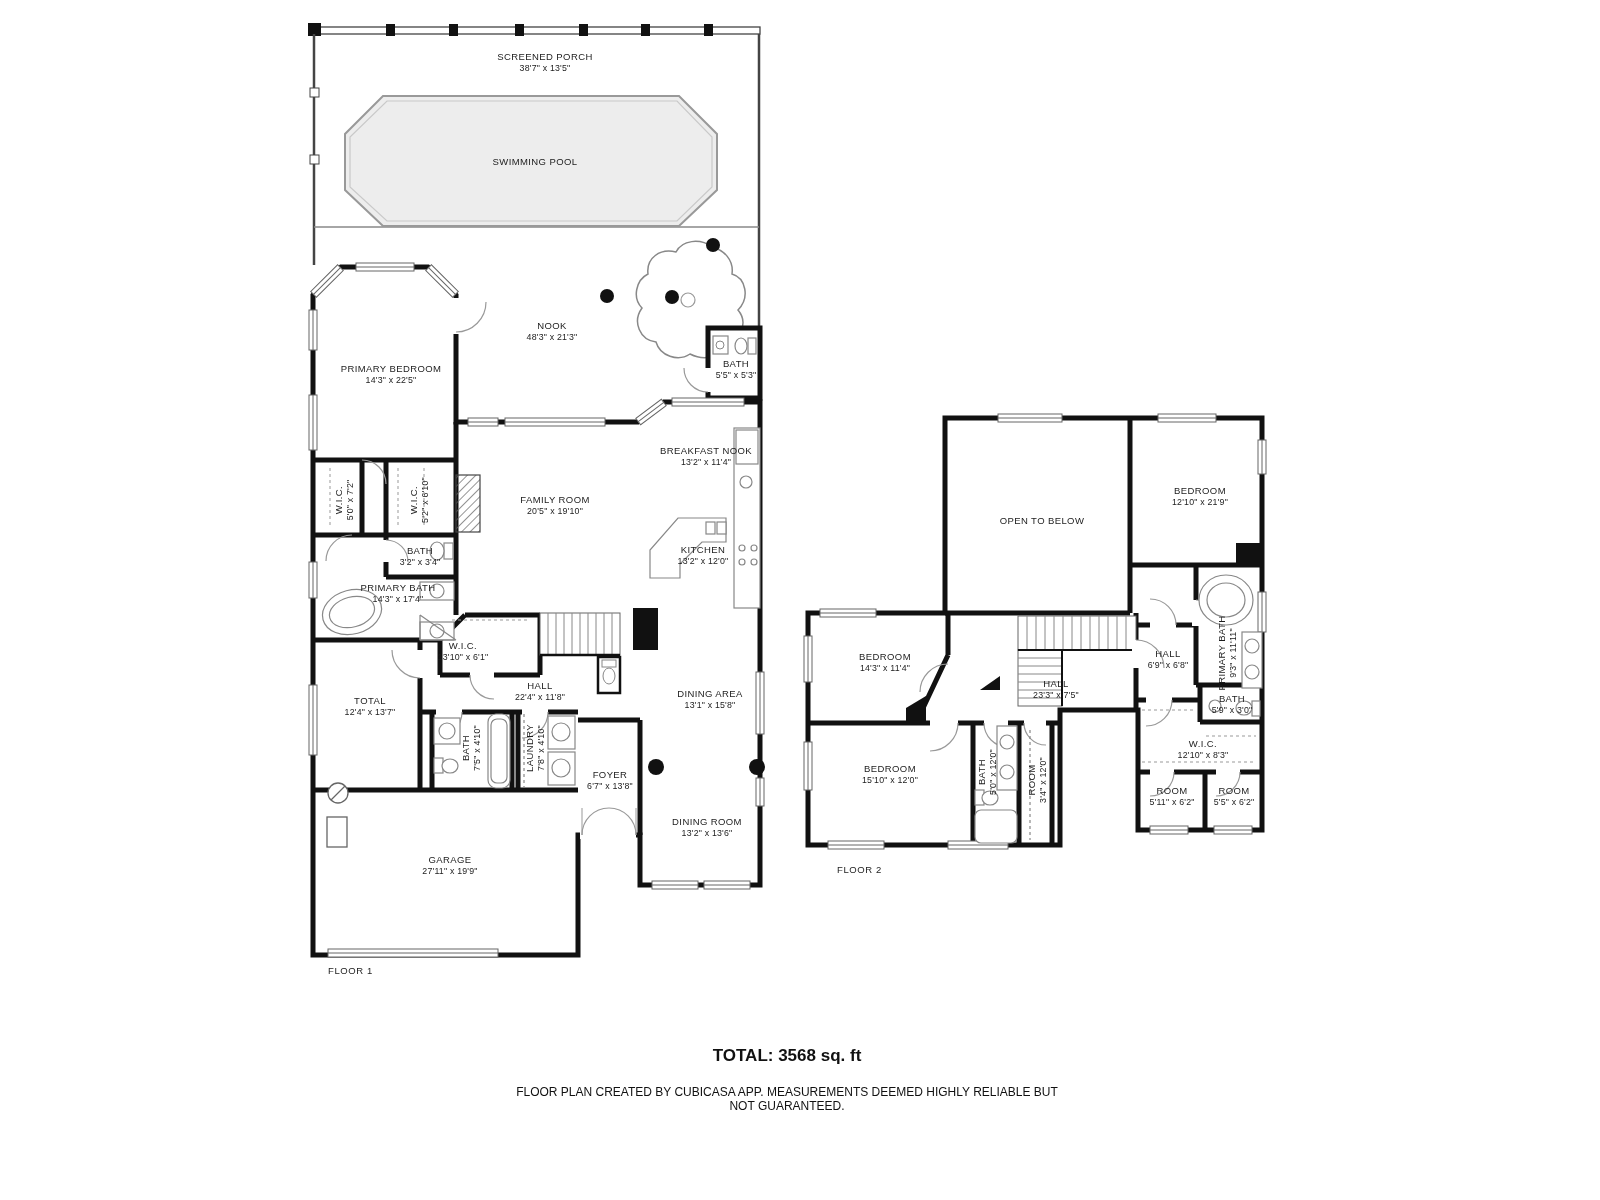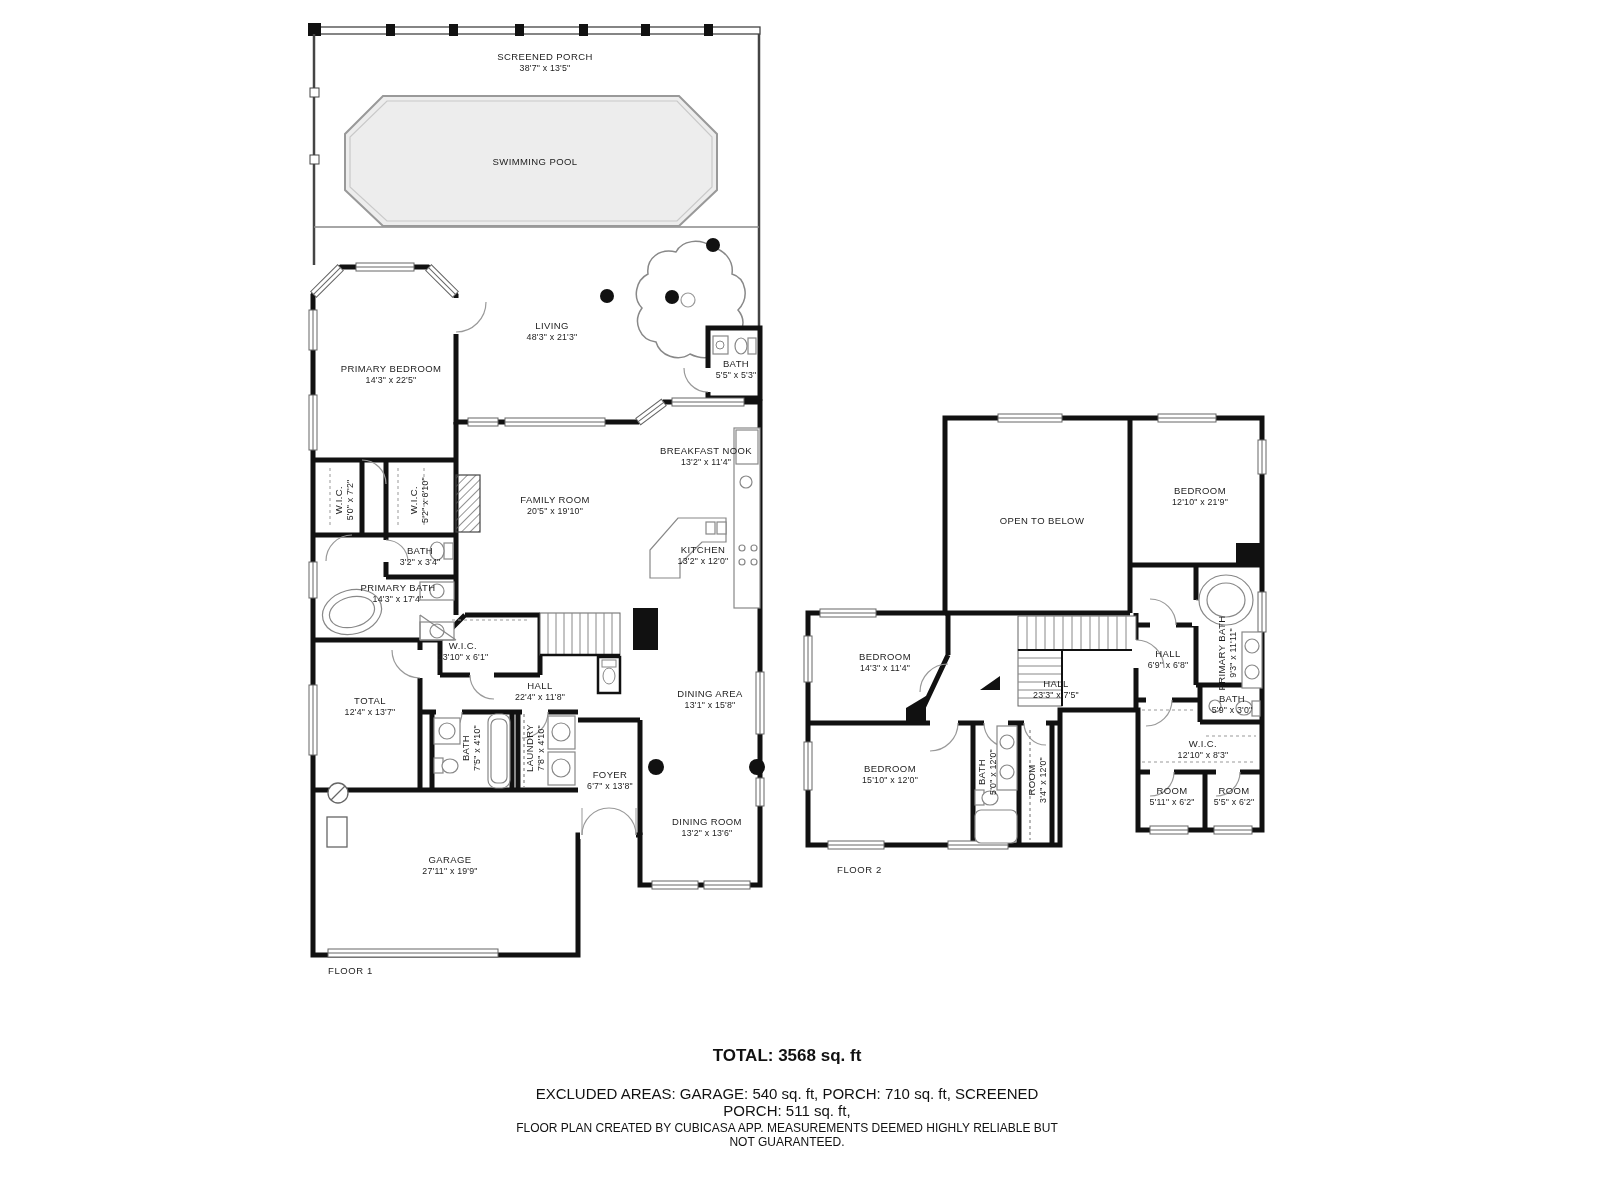--- a/index.html
+++ b/index.html
@@ -367,21 +367,21 @@
 </svg>
 
 <div class="room-label" style="left:545px;top:63px">
   <div class="rname">SCREENED PORCH</div>
   <div class="dims">38'7" x 13'5"</div>
 </div>
 <div class="room-label" style="left:535px;top:162px">
   <div class="rname">SWIMMING POOL</div>
 </div>
 <div class="room-label" style="left:552px;top:332px">
-  <div class="rname">LIVING</div>
+  <div class="rname">NOOK</div>
   <div class="dims">48'3" x 21'3"</div>
 </div>
 <div class="room-label" style="left:391px;top:375px">
   <div class="rname">PRIMARY BEDROOM</div>
   <div class="dims">14'3" x 22'5"</div>
 </div>
 <div class="room-label" style="left:736px;top:370px">
   <div class="rname">BATH</div>
   <div class="dims">5'5" x 5'3"</div>
 </div>
@@ -501,17 +501,16 @@
 <div class="room-label" style="left:1234px;top:797px">
   <div class="rname">ROOM</div>
   <div class="dims">5'5" x 6'2"</div>
 </div>
 <div class="floor-tag" style="left:822px;top:864px">FLOOR 2</div>
 
 <div id="watermark">StellarMLS</div>
 
 <div id="footer">
   <div class="total">TOTAL: 3568 sq. ft</div>
-  <div class="line">EXCLUDED AREAS: GARAGE: 540 sq. ft, PORCH: 710 sq. ft, SCREENED PORCH: 511 sq. ft,</div>
   <div class="disclaimer">FLOOR PLAN CREATED BY CUBICASA APP. MEASUREMENTS DEEMED HIGHLY RELIABLE BUT NOT GUARANTEED.</div>
 </div>
 
 </div>
 
 </body></html>

